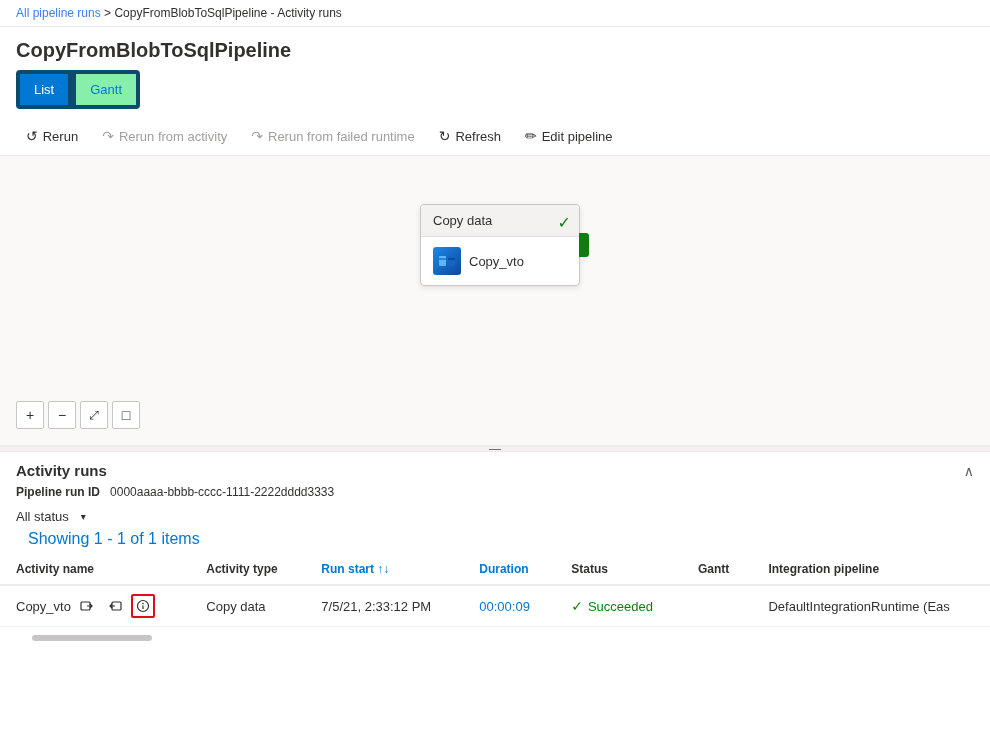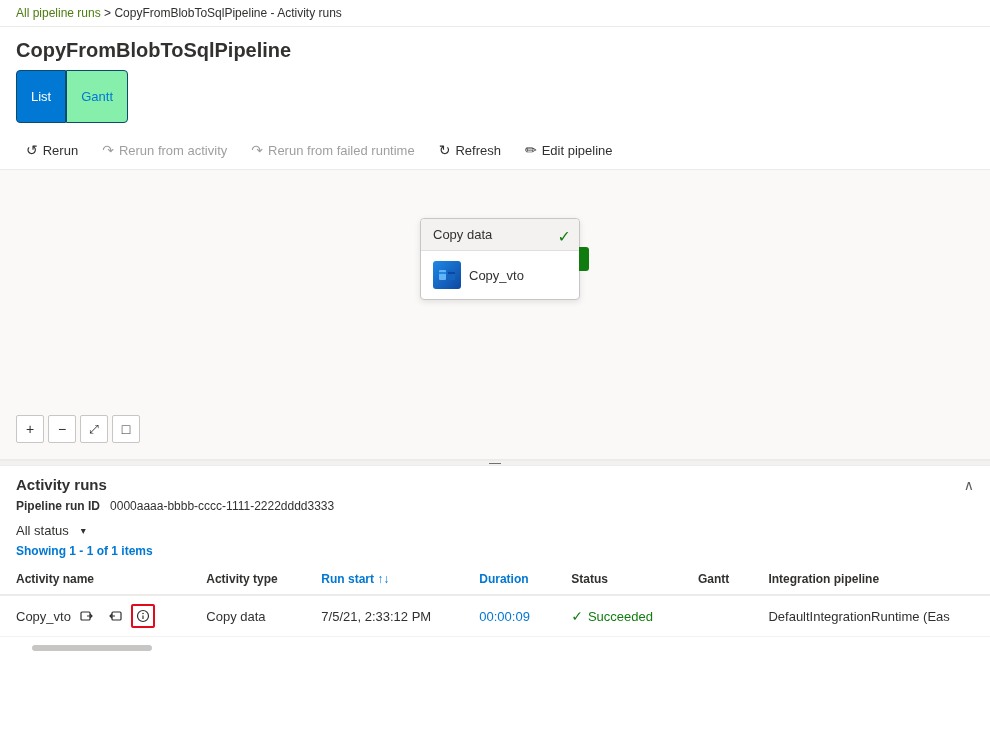--- a/index.html
+++ b/index.html
@@ -4,21 +4,21 @@
   <style>
     * { box-sizing: border-box; margin: 0; padding: 0; }
     body { font-family: 'Segoe UI', Arial, sans-serif; font-size: 13px; background: #fff; color: #323130; width: 990px; height: 744px; overflow: hidden; }
 
     .top-bar { background: #fff; border-bottom: 1px solid #edebe9; padding: 6px 16px; font-size: 12px; color: #0078d4; }
     .top-bar span { color: #323130; }
 
     .page-title { padding: 12px 16px 8px; font-size: 20px; font-weight: 600; }
 
     .view-toggle { display: flex; align-items: center; padding: 0 16px 8px; gap: 0; }
-    .toggle-btn { padding: 18px 14px; font-size: 13px; cursor: pointer; border: 1px solid #0c4a6e; background: #0078d4; color: #fff; border-radius: 4px 0 0 4px; }
+    .toggle-btn { padding: 8px 14px; font-size: 13px; cursor: pointer; border: 4px solid #0c4a6e; background: #0078d4; color: #fff; border-radius: 4px 0 0 4px; }
     .toggle-btn.inactive { background: #86efac; color: #0078d4; border-radius: 0 4px 4px 0; }
 
     .toolbar { display: flex; align-items: center; padding: 6px 16px; border-bottom: 1px solid #edebe9; gap: 4px; }
     .toolbar-btn { display: flex; align-items: center; gap: 5px; padding: 5px 10px; background: none; border: none; cursor: pointer; color: #323130; font-size: 13px; border-radius: 2px; }
     .toolbar-btn.disabled { color: #a19f9d; cursor: default; }
 
     .toolbar-icon { font-size: 14px; }
 
     .canvas-area { background: #faf9f8; border-bottom: 1px solid #edebe9; height: 290px; position: relative; display: flex; align-items: center; justify-content: center; }
 
@@ -45,21 +45,21 @@
     .collapse-btn { background: none; border: none; cursor: pointer; font-size: 14px; color: #605e5c; }
 
     .pipeline-run-id { padding: 2px 16px 6px; font-size: 12px; }
     .pipeline-run-id strong { font-weight: 600; color: #323130; }
     .pipeline-run-id span { color: #323130; }
 
     .filter-row { padding: 4px 16px; display: flex; align-items: center; gap: 8px; }
     .filter-btn { display: flex; align-items: center; gap: 12px; background: none; border: none; cursor: pointer; color: #323130; font-size: 13px; }
     .filter-btn .chevron { font-size: 10px; }
 
-    .showing-text { padding: 2px 16px 6px; font-size: 12px; color: #323130; font-weight: bold; }
+    .showing-text { padding: 2px 28px 6px; font-size: 16px; color: #323130; }
     .showing-text span { color: #0078d4; }
 
     .table { width: 100%; border-collapse: collapse; }
     .table thead tr { border-bottom: 2px solid #edebe9; }
     .table th { padding: 8px 16px; text-align: left; font-size: 12px; font-weight: 600; color: #323130; white-space: nowrap; }
     .table th.sortable { cursor: pointer; color: #0078d4; }
     .table td { padding: 8px 16px; font-size: 13px; border-bottom: 1px solid #f3f2f1; white-space: nowrap; }
 
     .status-success { display: flex; align-items: center; gap: 5px; color: #107c10; font-weight: 500; }
     .status-icon { font-size: 14px; }
@@ -69,21 +69,21 @@
     .action-icon-btn.highlighted { border: 2px solid #e00b1c; }
 
     .col-duration { color: #0078d4; font-weight: 500; }
 
     .scroll-bar-bottom { height: 6px; background: #c8c6c4; border-radius: 3px; margin: 4px 16px; width: 120px; }
   </style>
 </head>
 <body>
 
 <div class="top-bar">
-  <a href="#" style="color:#4d7c0f;text-decoration:none;">All pipeline runs</a><span> &gt; </span><span>CopyFromBlobToSqlPipeline - Activity runs</span>
+  <a href="#" style="color:#3b82f6;text-decoration:none;">All pipeline runs</a><span> &gt; </span><span>CopyFromBlobToSqlPipeline - Activity runs</span>
 </div>
 
 <div class="page-title">CopyFromBlobToSqlPipeline</div>
 
 <div class="view-toggle">
   <button class="toggle-btn">List</button>
   <button class="toggle-btn inactive">Gantt</button>
 </div>
 
 <div class="toolbar">

